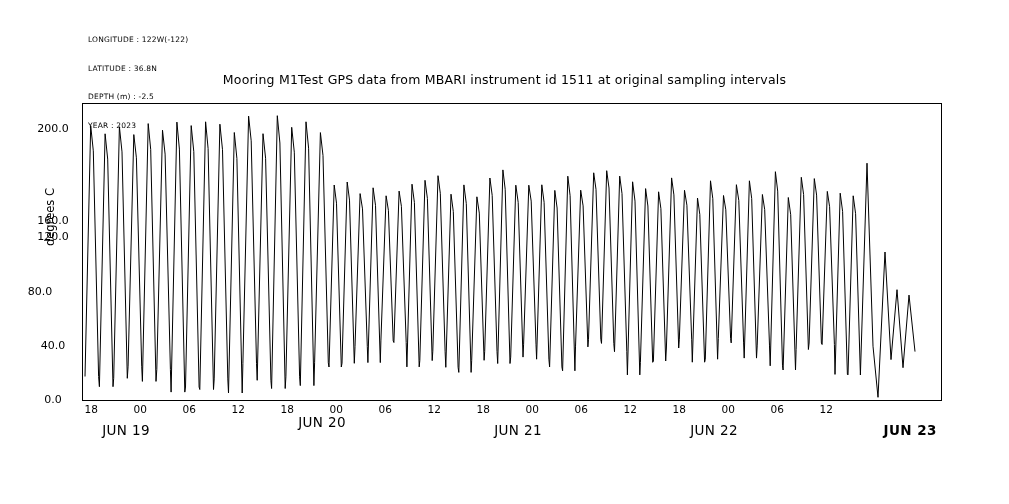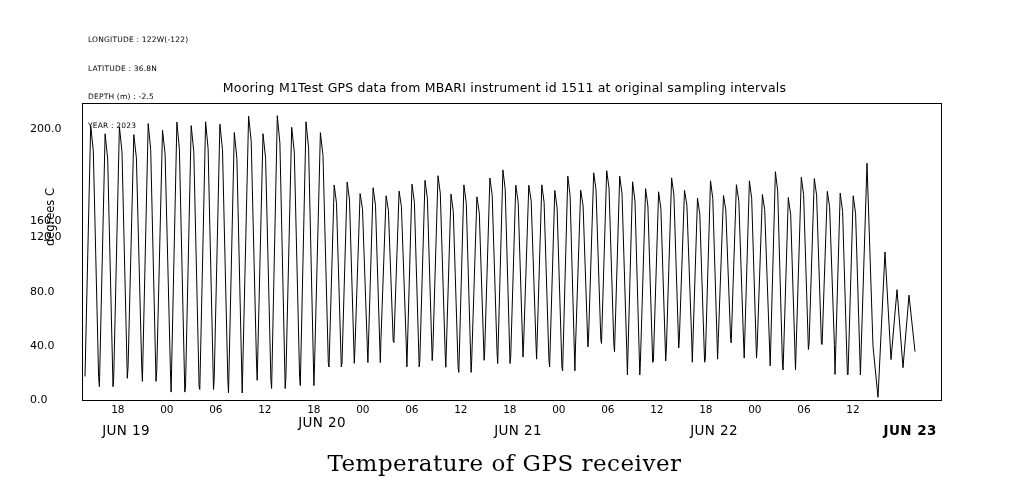--- a/index.html
+++ b/index.html
@@ -29,21 +29,21 @@
     line-height: 9.5px;
     letter-spacing: 0.2px;
     white-space: pre;
   }
   .meta div { white-space: pre; }
 
   
   .chart-title {
     position: absolute;
     left: 0;
-    top: 80px;
+    top: 72px;
     width: 1009px;
     text-align: center;
     font-size: 12.5px;
     letter-spacing: 0.2px;
   }
 
   
   .caption {
     position: absolute;
     left: 0;
@@ -79,27 +79,27 @@
     overflow: hidden;
   }
   #plot-svg {
     position: absolute;
     left: 0;
     top: 0;
   }
   
   .ytick {
     position: absolute;
-    text-align: left;
+    text-align: center;
     font-size: 11px;
     width: 46px;
   }
   .xtick {
     position: absolute;
-    text-align: right;
+    text-align: left;
     font-size: 10.5px;
     width: 40px;
   }
   .xmajor {
     position: absolute;
     text-align: center;
     font-size: 13.5px;
     width: 120px;
     letter-spacing: 0.4px;
   }
@@ -122,21 +122,21 @@
 
   <div id="plot-area">
     <svg id="plot-svg" width="858" height="296" viewBox="0 0 858 296">
       <polyline id="data-line" fill="none" stroke="#000000" stroke-width="1" points="2.0,272.5 7.7,21.7 10.3,46.8 15.6,272.5 16.4,282.7 22.1,29.8 24.7,55.1 30.0,282.7 30.7,274.3 36.4,22.7 39.0,47.9 44.3,274.3 45.1,262.2 50.8,30.6 53.4,53.8 58.7,262.2 59.4,277.4 65.2,19.6 67.7,45.4 73.0,277.4 73.8,265.4 79.5,26.2 82.1,50.1 87.4,265.4 88.1,288.1 93.9,18.1 96.4,45.1 101.8,288.1 102.5,283.0 108.2,21.6 110.8,47.7 116.1,283.0 116.8,285.5 122.6,17.8 125.1,44.6 130.5,285.5 131.2,274.9 136.9,20.2 139.5,45.7 144.8,274.9 145.5,289.0 151.3,28.5 153.9,54.5 159.2,289.0 159.9,259.3 165.6,12.1 168.2,36.8 173.5,259.3 174.2,276.3 180.0,29.7 182.6,54.3 187.9,276.3 188.6,284.5 194.3,11.7 196.9,39.0 202.2,284.5 202.9,272.8 208.7,23.3 211.3,48.2 216.6,272.8 217.3,281.6 223.0,17.8 225.6,44.2 230.9,281.6 231.6,258.8 237.4,28.6 240.0,51.6 245.3,258.8 246.0,263.0 251.2,81.0 253.5,99.2 258.3,263.0 259.0,259.3 264.2,78.0 266.5,96.1 271.3,259.3 272.0,242.7 277.1,89.6 279.5,104.9 284.3,242.7 284.9,258.6 290.1,83.8 292.5,101.3 297.3,258.6 297.9,236.9 303.1,91.8 305.4,106.3 310.2,236.9 310.9,238.5 316.1,87.1 318.4,102.3 323.2,238.5 323.9,262.9 329.0,80.2 331.4,98.5 336.2,262.9 336.8,256.6 342.0,76.3 344.4,94.4 349.2,256.6 349.8,247.2 355.0,71.7 357.3,89.3 362.1,247.2 362.8,263.3 368.0,90.2 370.3,107.5 375.1,263.3 375.8,268.4 380.9,80.9 383.3,99.6 388.1,268.4 388.7,256.3 393.9,92.8 396.3,109.1 401.1,256.3 401.7,247.4 406.9,74.0 409.2,91.4 414.0,247.4 414.7,259.5 419.9,65.9 422.2,85.3 427.0,259.5 427.7,253.1 432.8,81.2 435.2,98.4 440.0,253.1 440.6,240.2 445.8,81.2 448.2,97.1 453.0,240.2 453.6,255.2 458.8,80.8 461.1,98.3 465.9,255.2 466.6,262.9 471.8,86.4 474.1,104.0 478.9,262.9 479.6,266.8 484.8,72.2 487.1,91.7 491.9,266.8 492.5,242.9 497.7,86.2 500.1,101.9 504.9,242.9 505.5,235.3 510.7,68.8 513.0,85.4 517.8,235.3 518.5,239.4 523.7,66.7 526.0,84.0 530.8,239.4 531.5,247.7 536.7,72.1 539.0,89.6 543.8,247.7 544.4,270.9 549.6,77.8 552.0,97.1 556.8,270.9 557.4,258.3 562.6,84.6 564.9,102.0 569.7,258.3 570.4,257.0 575.6,87.8 577.9,104.7 582.7,257.0 583.4,244.0 588.6,73.9 590.9,90.9 595.7,244.0 596.3,235.8 601.5,86.3 603.9,101.2 608.7,235.8 609.3,258.2 614.5,94.0 616.8,110.4 621.6,258.2 622.3,255.2 627.5,76.8 629.8,94.7 634.6,255.2 635.3,234.5 640.5,91.5 642.8,105.8 647.6,234.5 648.2,238.9 653.4,80.7 655.8,96.5 660.6,238.9 661.2,254.1 666.4,76.8 668.7,94.5 673.5,254.1 674.2,241.9 679.4,90.5 681.7,105.6 686.5,241.9 687.2,261.8 692.4,67.7 694.7,87.1 699.5,261.8 700.1,266.0 705.3,93.5 707.7,110.7 712.5,266.0 713.1,245.5 718.3,73.3 720.6,90.5 725.4,245.5 726.1,239.0 731.3,74.6 733.6,91.1 738.4,239.0 739.1,240.5 744.3,87.4 746.6,102.7 751.4,240.5 752.0,270.4 757.2,89.2 759.6,107.3 764.4,270.4 765.0,271.0 770.2,91.8 772.6,109.7 777.4,271.0 784.0,59.2 790.0,242.2 795.0,293.3 802.0,148.0 808.0,255.6 814.0,185.7 820.0,263.7 826.0,191.1 832.0,247.6"></polyline>
     </svg>
   </div>
 
   <div id="ytick-layer">
       <div class="ytick" style="top: 393px; left: 30px;">0.0</div>
       <div class="ytick" style="top: 338.818px; left: 30px;">40.0</div>
-      <div class="ytick" style="top: 284.636px; left: 30px;">80.0</div>
+      <div class="ytick" style="top: 284.636px; left: 17px;">80.0</div>
       <div class="ytick" style="top: 230.455px; left: 30px;">120.0</div>
       <div class="ytick" style="top: 176.273px; left: 30px; margin-top: 38px;">160.0</div>
       <div class="ytick" style="top: 122.091px; left: 30px;">200.0</div>
     </div>
   <div id="xtick-layer">
       <div class="xtick" style="left: 84.5413px; top: 403px;">18</div>
       <div class="xtick" style="left: 133.544px; top: 403px;">00</div>
       <div class="xtick" style="left: 182.547px; top: 403px;">06</div>
       <div class="xtick" style="left: 231.55px; top: 403px;">12</div>
       <div class="xtick" style="left: 280.553px; top: 403px;">18</div>
@@ -153,14 +153,13 @@
       <div class="xtick" style="left: 819.584px; top: 403px;">12</div>
     </div>
   <div id="xmajor-layer">
       <div class="xmajor" style="left: 66.1026px; top: 422px;">JUN 19</div>
       <div class="xmajor" style="left: 262.114px; top: 414px;">JUN 20</div>
       <div class="xmajor" style="left: 458.125px; top: 422px;">JUN 21</div>
       <div class="xmajor" style="left: 654.137px; top: 422px;">JUN 22</div>
       <div class="xmajor" style="left: 850.148px; top: 422px; font-weight: bold;">JUN 23</div>
     </div>
 
-  <div class="caption">Temperature of GPS receiver</div>
 </div>
 
 </body></html>

